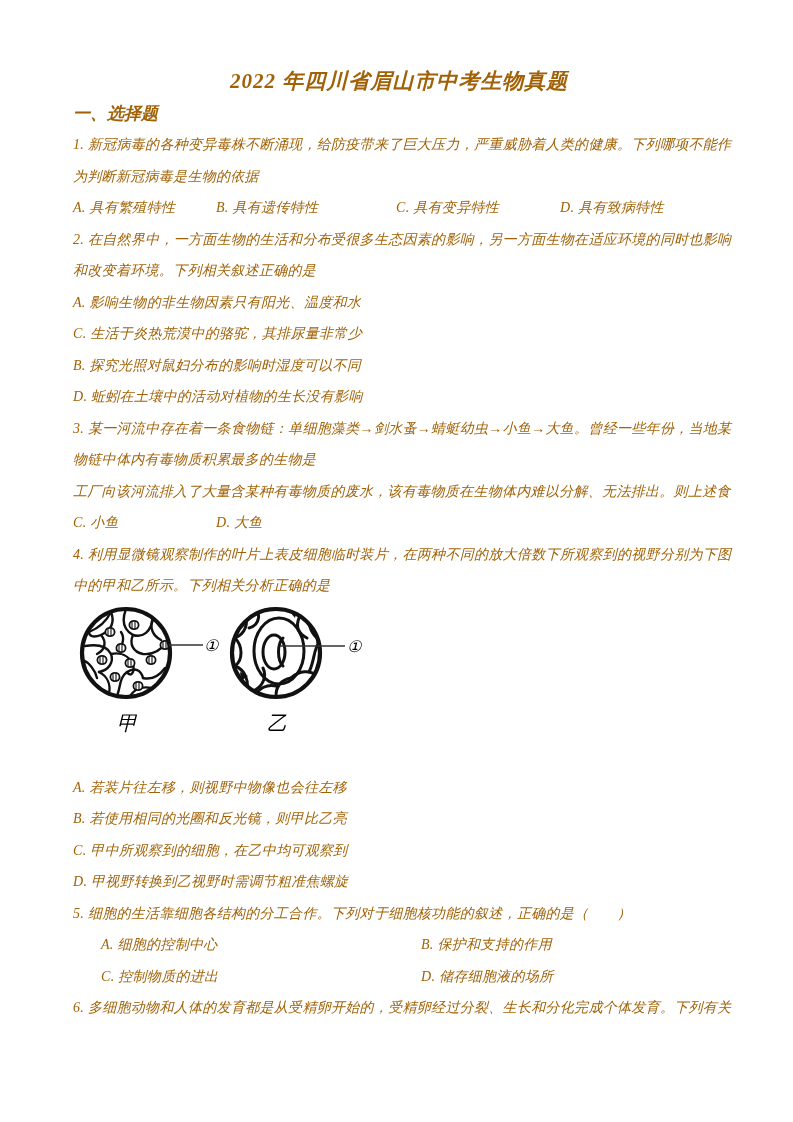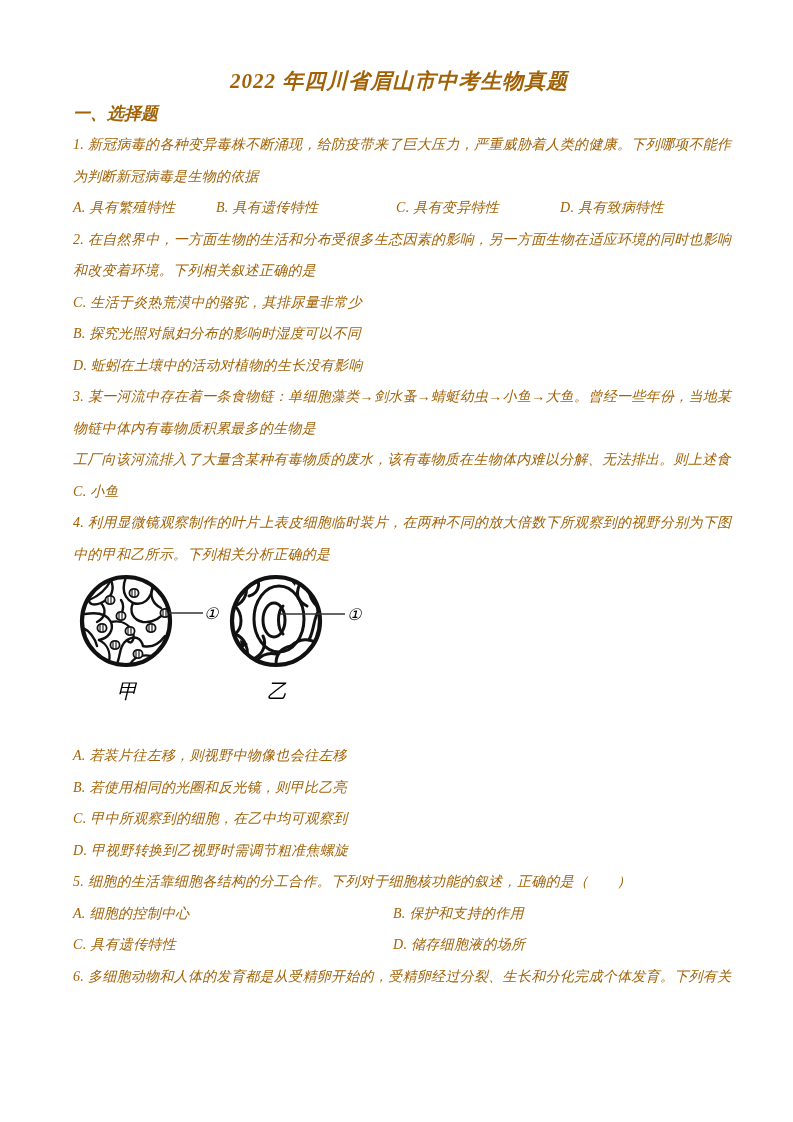--- a/index.html
+++ b/index.html
@@ -42,20 +42,21 @@
     font-size: 14px;
     line-height: 31.5px;
     letter-spacing: 0.3px;
   }
   .opt-grid-2 {
     display: grid;
     grid-template-columns: 320px auto;
     font-size: 14px;
     line-height: 31.5px;
     letter-spacing: 0.3px;
+    margin-left: 28px;
   }
   .opt-grid-4 span, .opt-grid-2 span { white-space: nowrap; }
   .figure-block {
     position: relative;
     height: 170px;
   }
   .figure-block svg { position: absolute; top: 0; left: 4px; }
   .cell-line { fill: none; stroke: #111; stroke-width: 2.4; stroke-linecap: round; }
   .cell-line-thick { fill: none; stroke: #111; stroke-width: 3; stroke-linecap: round; }
   .view-ring { fill: none; stroke: #111; stroke-width: 4.2; }
@@ -78,29 +79,31 @@
   <div class="line">为判断新冠病毒是生物的依据</div>
   <div class="opt-grid-4">
     <span>A. 具有繁殖特性</span>
     <span>B. 具有遗传特性</span>
     <span>C. 具有变异特性</span>
     <span>D. 具有致病特性</span>
   </div>
 
   <div class="line">2. 在自然界中，一方面生物的生活和分布受很多生态因素的影响，另一方面生物在适应环境的同时也影响</div>
   <div class="line">和改变着环境。下列相关叙述正确的是</div>
+  <div class="line">A. 影响生物的非生物因素只有阳光、温度和水</div>
   <div class="line">C. 生活于炎热荒漠中的骆驼，其排尿量非常少</div>
   <div class="line">B. 探究光照对鼠妇分布的影响时湿度可以不同</div>
   <div class="line">D. 蚯蚓在土壤中的活动对植物的生长没有影响</div>
 
   <div class="line">3. 某一河流中存在着一条食物链：单细胞藻类→剑水蚤→蜻蜓幼虫→小鱼→大鱼。曾经一些年份，当地某</div>
   <div class="line">物链中体内有毒物质积累最多的生物是</div>
   <div class="line">工厂向该河流排入了大量含某种有毒物质的废水，该有毒物质在生物体内难以分解、无法排出。则上述食</div>
   <div class="opt-grid-4">
     <span>C. 小鱼</span>
+    <span>D. 大鱼</span>
   </div>
 
   <div class="line">4. 利用显微镜观察制作的叶片上表皮细胞临时装片，在两种不同的放大倍数下所观察到的视野分别为下图</div>
   <div class="line">中的甲和乙所示。下列相关分析正确的是</div>
 
   <div class="figure-block">
     <svg width="380" height="145" viewBox="0 0 380 145">
       <defs>
         <clipPath id="clipJia">
             <circle cx="49" cy="51" r="44"></circle>
@@ -193,19 +196,19 @@
   <div class="line">B. 若使用相同的光圈和反光镜，则甲比乙亮</div>
   <div class="line">C. 甲中所观察到的细胞，在乙中均可观察到</div>
   <div class="line">D. 甲视野转换到乙视野时需调节粗准焦螺旋</div>
 
   <div class="line">5. 细胞的生活靠细胞各结构的分工合作。下列对于细胞核功能的叙述，正确的是（　　）</div>
   <div class="opt-grid-2">
     <span>A. 细胞的控制中心</span>
     <span>B. 保护和支持的作用</span>
   </div>
   <div class="opt-grid-2">
-    <span>C. 具有遗传特性</span>
+    <span>C. 控制物质的进出</span>
     <span>D. 储存细胞液的场所</span>
   </div>
 
   <div class="line">6. 多细胞动物和人体的发育都是从受精卵开始的，受精卵经过分裂、生长和分化完成个体发育。下列有关</div>
 
 </div>
 
 </body></html>

